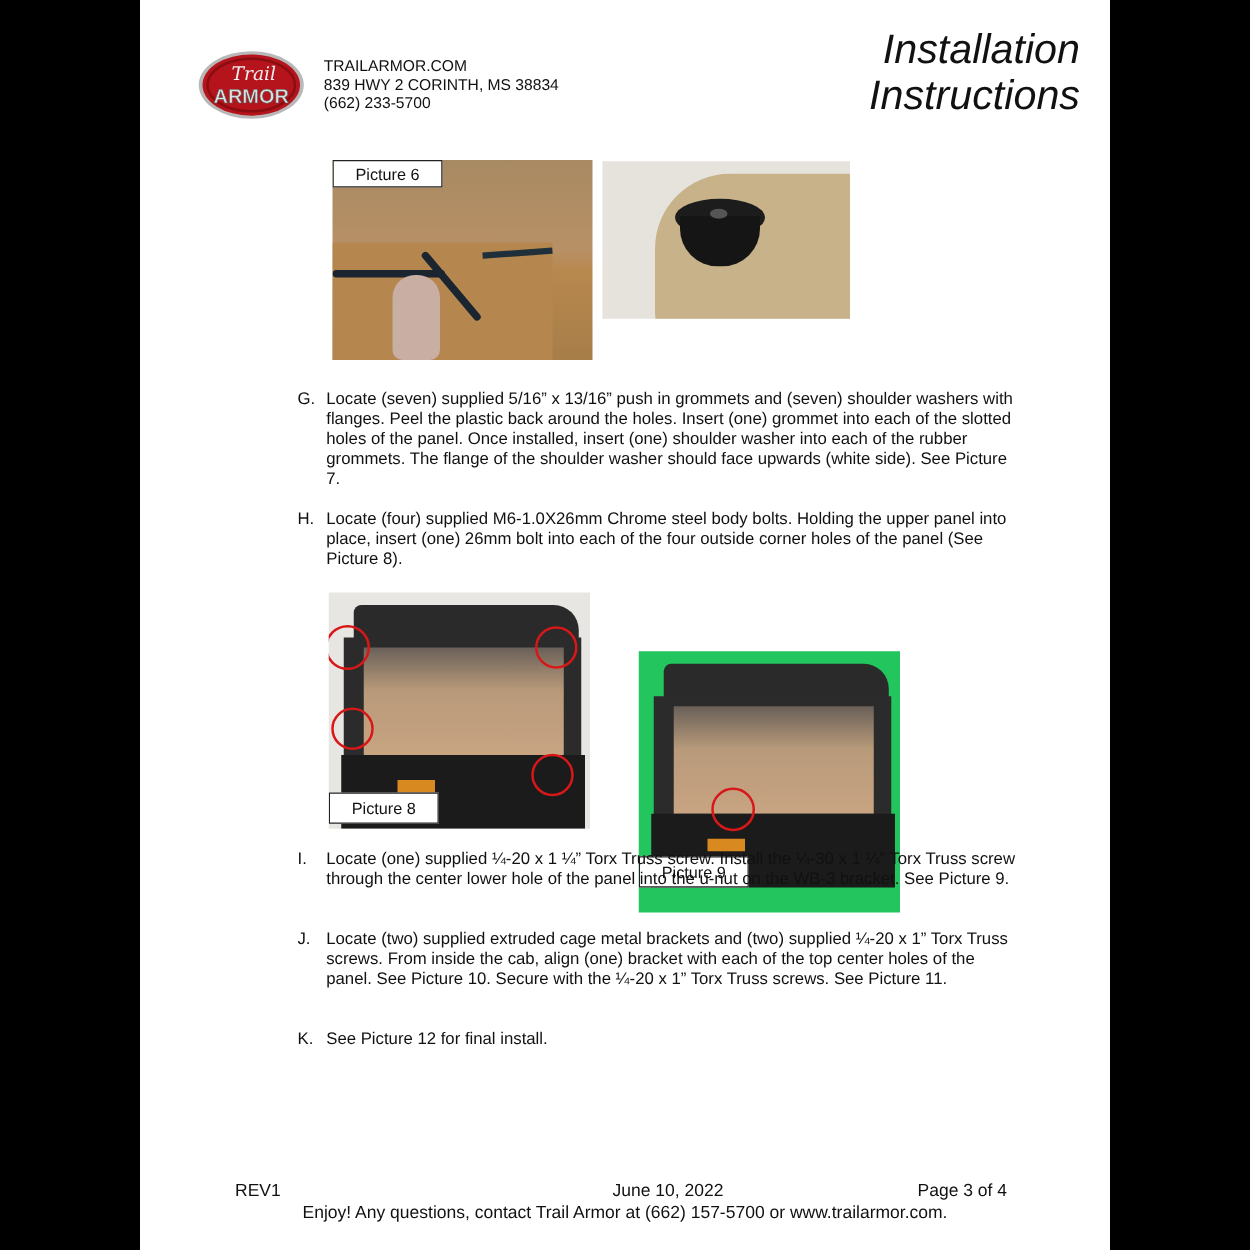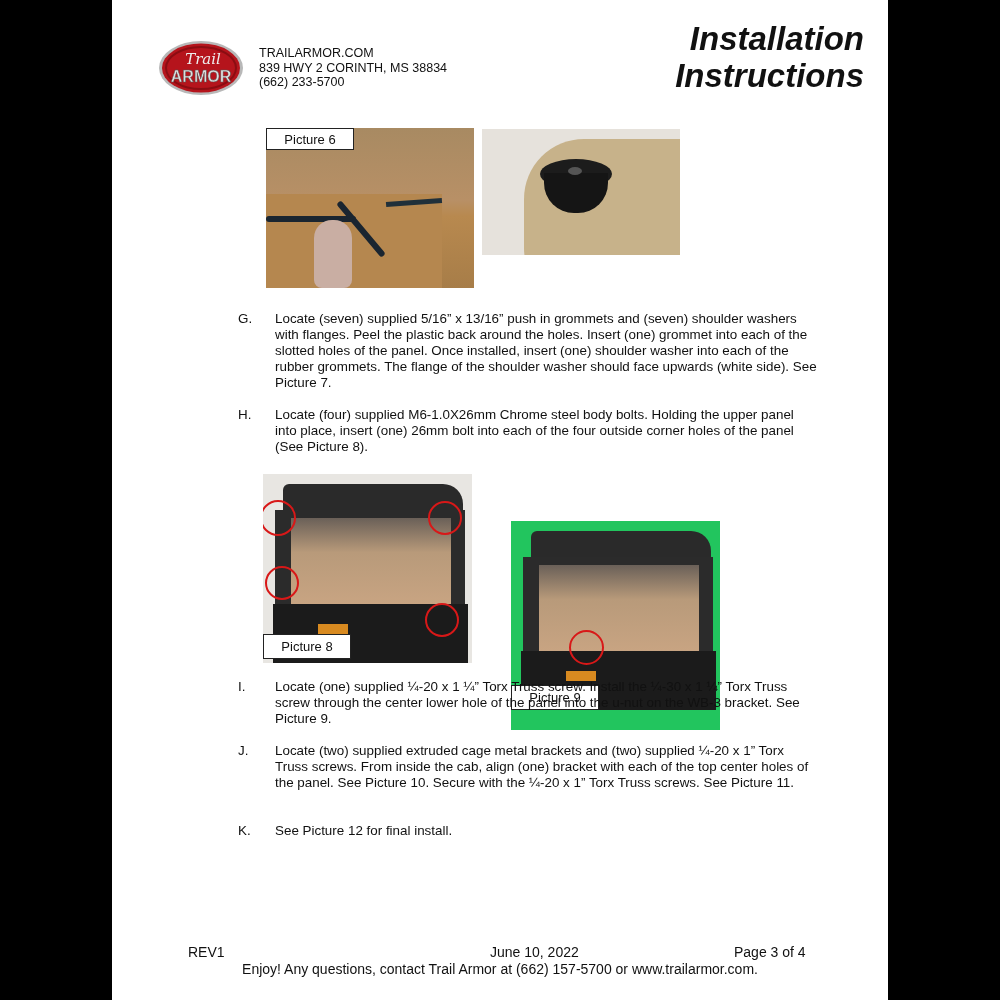--- a/index.html
+++ b/index.html
@@ -1,25 +1,25 @@
 <!DOCTYPE html>
 <html><head>
 <meta charset="utf-8">
 <style>
   html, body { margin:0; padding:0; }
   body { width:1000px; height:1000px; background:#000; position:relative; overflow:hidden; font-family:"Liberation Sans", sans-serif; }
   .page { position:absolute; left:112px; top:0; width:776px; height:1000px; background:#fff; }
   .logo { position:absolute; left:46px; top:40px; width:86px; height:56px; }
   .addr { position:absolute; left:147px; top:46px; font-size:12.5px; line-height:14.5px; color:#111; }
-  .title { position:absolute; right:24px; top:20px; text-align:right; font-size:33px; font-weight:bold; font-style:italic; line-height:37px; color:#111; }
+  .title { position:absolute; right:24px; top:20px; text-align:right; font-size:33px; font-weight:normal; font-style:italic; line-height:37px; color:#111; }
   .photo { position:absolute; overflow:hidden; }
   .caption { position:absolute; background:#fff; border:1px solid #222; font-size:13px; text-align:center; line-height:22px; height:22px; color:#111; box-sizing:border-box; }
   .step { position:absolute; left:126px; width:580px; font-size:13.4px; line-height:16px; color:#111; }
   .step .lbl { position:absolute; left:0; top:0; }
-  .step .txt { margin-left:37px; display:block; }
+  .step .txt { margin-left:23px; display:block; }
   .footer-row { position:absolute; top:944px; font-size:14px; color:#111; }
   .footer2 { position:absolute; top:961px; left:0; width:776px; text-align:center; font-size:14px; color:#111; }
   .ring { position:absolute; border:2.5px solid #d81818; border-radius:50%; box-sizing:border-box; }
 </style>
 </head>
 <body>
 
 <div class="page">
 
   <div class="logo">

